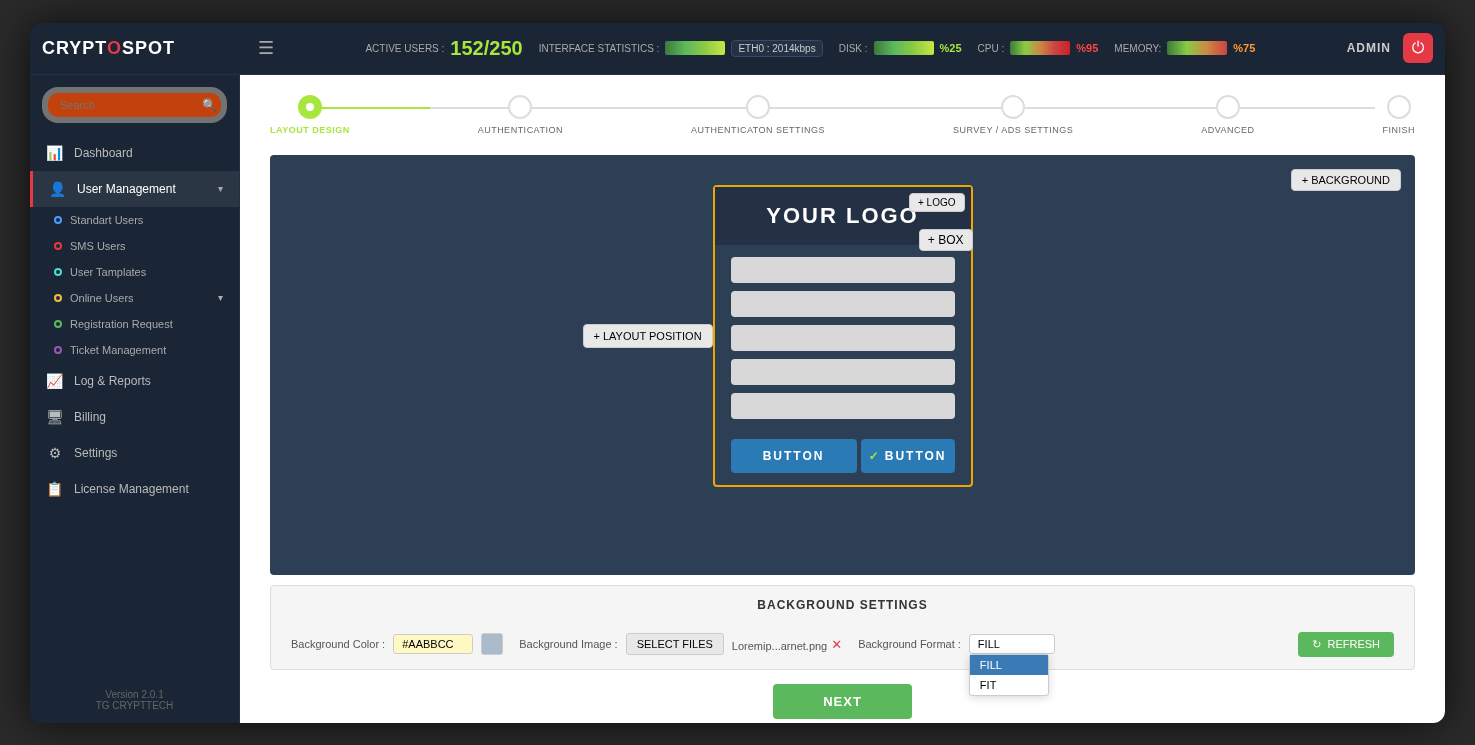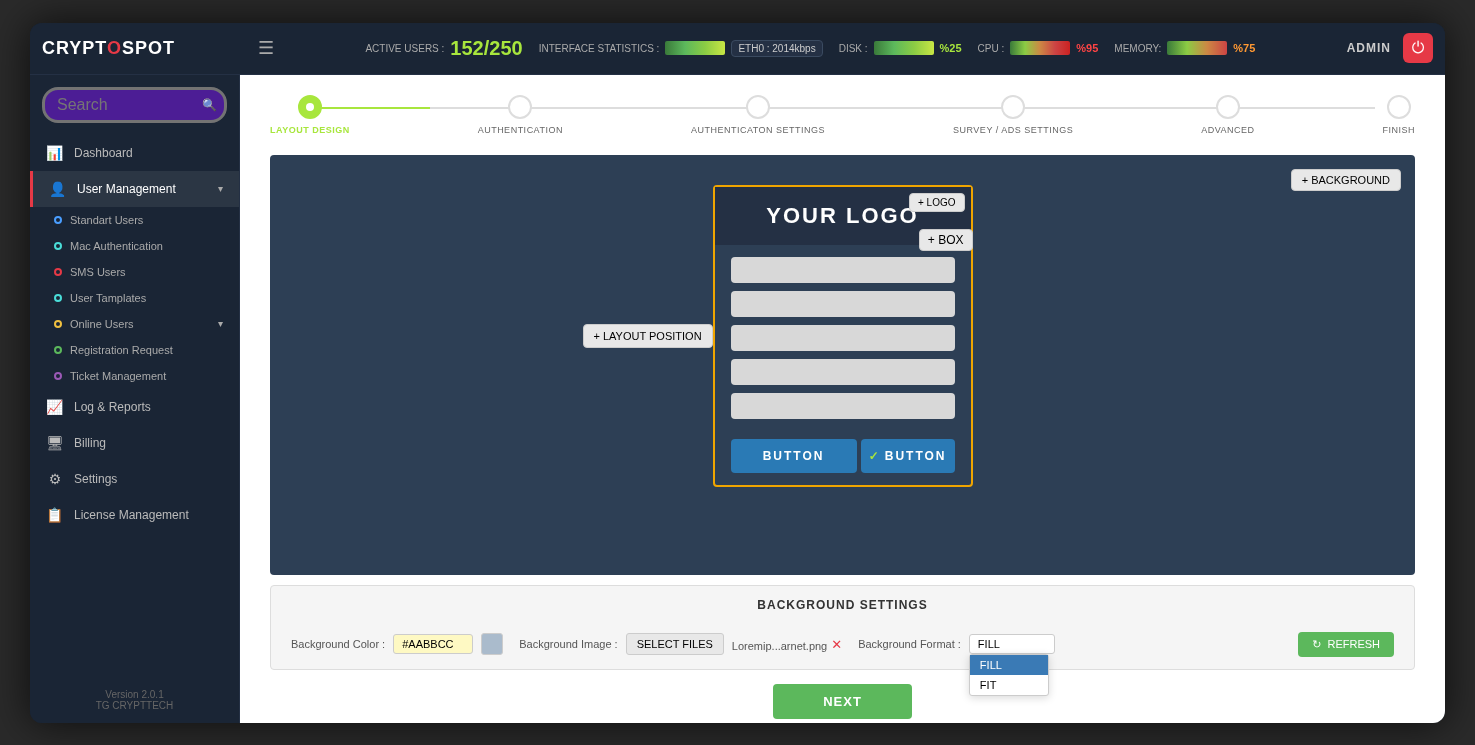--- a/index.html
+++ b/index.html
@@ -128,26 +128,26 @@
       flex-shrink: 0;
       border-right: 1px solid #243044;
       overflow-y: auto;
     }
     .search-box {
       margin: 12px;
       position: relative;
     }
     .search-input {
       width: 100%;
-      background: #4c1d95;
-      border: 3px solid #737373;
+      background: #c2410c;
+      border: 6px solid #737373;
       border-radius: 16px;
       padding: 6px 30px 6px 12px;
       color: #ccc;
-      font-size: 16px;
+      font-size: 11px;
       outline: none;
     }
     .search-icon {
       position: absolute;
       right: 10px;
       top: 50%;
       transform: translateY(-50%);
       color: #aaa;
       font-size: 12px;
     }
@@ -597,24 +597,20 @@
         <span>User Management</span>
         <span class="expand-arrow">▾</span>
       </div>
 
       <div class="sub-items">
         <div class="sub-item">
           <span class="sub-dot blue"></span>
           <span>Standart Users</span>
         </div>
         <div class="sub-item">
-          <span class="sub-dot cyan"></span>
-          <span>Mac Authentication</span>
-        </div>
-        <div class="sub-item">
           <span class="sub-dot red"></span>
           <span>SMS Users</span>
         </div>
         <div class="sub-item">
           <span class="sub-dot cyan"></span>
           <span>User Tamplates</span>
         </div>
         <div class="sub-item">
           <span class="sub-dot yellow"></span>
           <span>Online Users</span>

